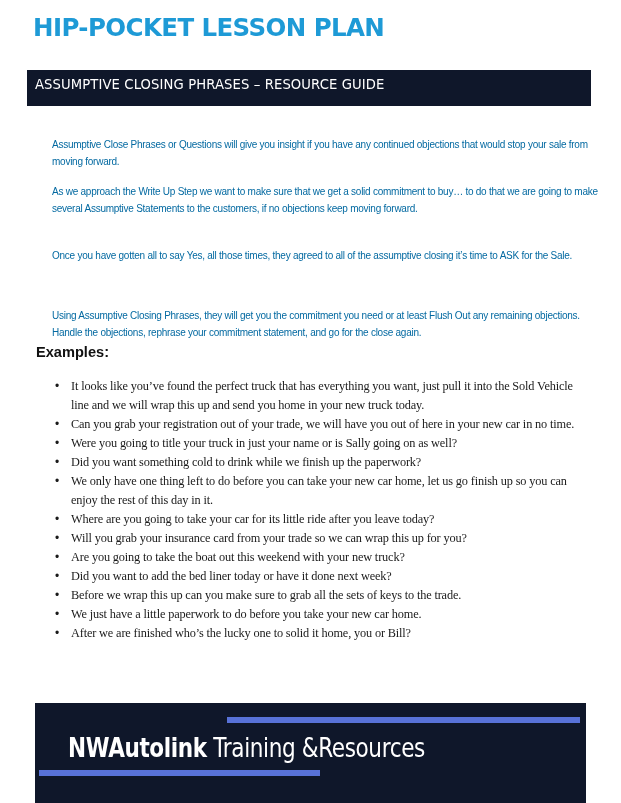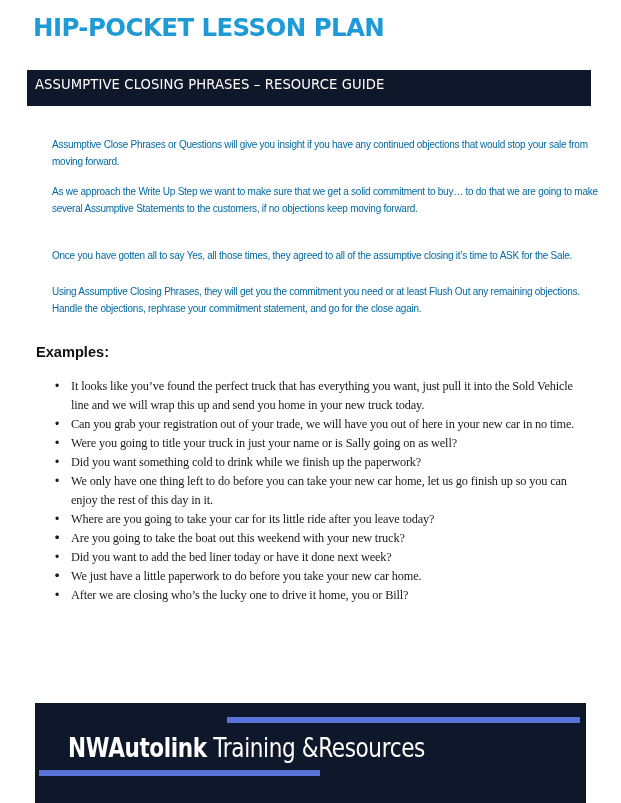--- a/index.html
+++ b/index.html
@@ -53,21 +53,21 @@
       margin: 16px;
       font-family: "Liberation Sans", sans-serif;
       font-size: 10px;
       line-height: 16.5px;
       color: #0369a1;
       letter-spacing: -0.25px;
     }
     .p1 { top: 121px; }
     .p2 { top: 168px; }
     .p3 { top: 232px; }
-    .p4 { top: 268px; }
+    .p4 { top: 292px; }
     .examples-heading {
       position: absolute;
       left: 36px;
       top: 344px;
       margin: 0;
       font-family: "Liberation Sans", sans-serif;
       font-weight: bold;
       font-size: 14.6px;
       color: #111111;
       line-height: 17px;
@@ -162,26 +162,26 @@
 
 <h3 class="examples-heading">Examples:</h3>
 
 <ul class="examples-list">
   <li class="example-item"><span class="bullet">•</span><span>It looks like you’ve found the perfect truck that has everything you want, just pull it into the Sold Vehicle line and we will wrap this up and send you home in your new truck today.</span></li>
   <li class="example-item"><span class="bullet">•</span><span>Can you grab your registration out of your trade, we will have you out of here in your new car in no time.</span></li>
   <li class="example-item"><span class="bullet">•</span><span>Were you going to title your truck in just your name or is Sally going on as well?</span></li>
   <li class="example-item"><span class="bullet">•</span><span>Did you want something cold to drink while we finish up the paperwork?</span></li>
   <li class="example-item"><span class="bullet">•</span><span>We only have one thing left to do before you can take your new car home, let us go finish up so you can enjoy the rest of this day in it.</span></li>
   <li class="example-item"><span class="bullet">•</span><span>Where are you going to take your car for its little ride after you leave today?</span></li>
-  <li class="example-item"><span class="bullet">•</span></li>
+  <li class="example-item"><span class="bullet">•</span><span>Will you grab your insurance card from your trade so we can wrap this up for you?</span></li>
   <li class="example-item"><span class="bullet">•</span><span>Are you going to take the boat out this weekend with your new truck?</span></li>
   <li class="example-item"><span class="bullet">•</span><span>Did you want to add the bed liner today or have it done next week?</span></li>
-  <li class="example-item"><span class="bullet">•</span></li>
+  <li class="example-item"><span class="bullet">•</span><span>Before we wrap this up can you make sure to grab all the sets of keys to the trade.</span></li>
   <li class="example-item"><span class="bullet">•</span><span>We just have a little paperwork to do before you take your new car home.</span></li>
-  <li class="example-item"><span class="bullet">•</span><span>After we are closing who’s the lucky one to drive it home, you or Bill?</span></li>
+  <li class="example-item"><span class="bullet">•</span><span>After we are finished who’s the lucky one to solid it home, you or Bill?</span></li>
 </ul>
 
 <div class="footer-banner">
   <div class="stripe-top"></div>
   <div class="stripe-bottom"></div>
   <div class="footer-logo">
     <span class="brand">NWAutolink</span>
     <span class="light">Training &amp;</span><span class="light">Resources</span>
   </div>
 </div>

